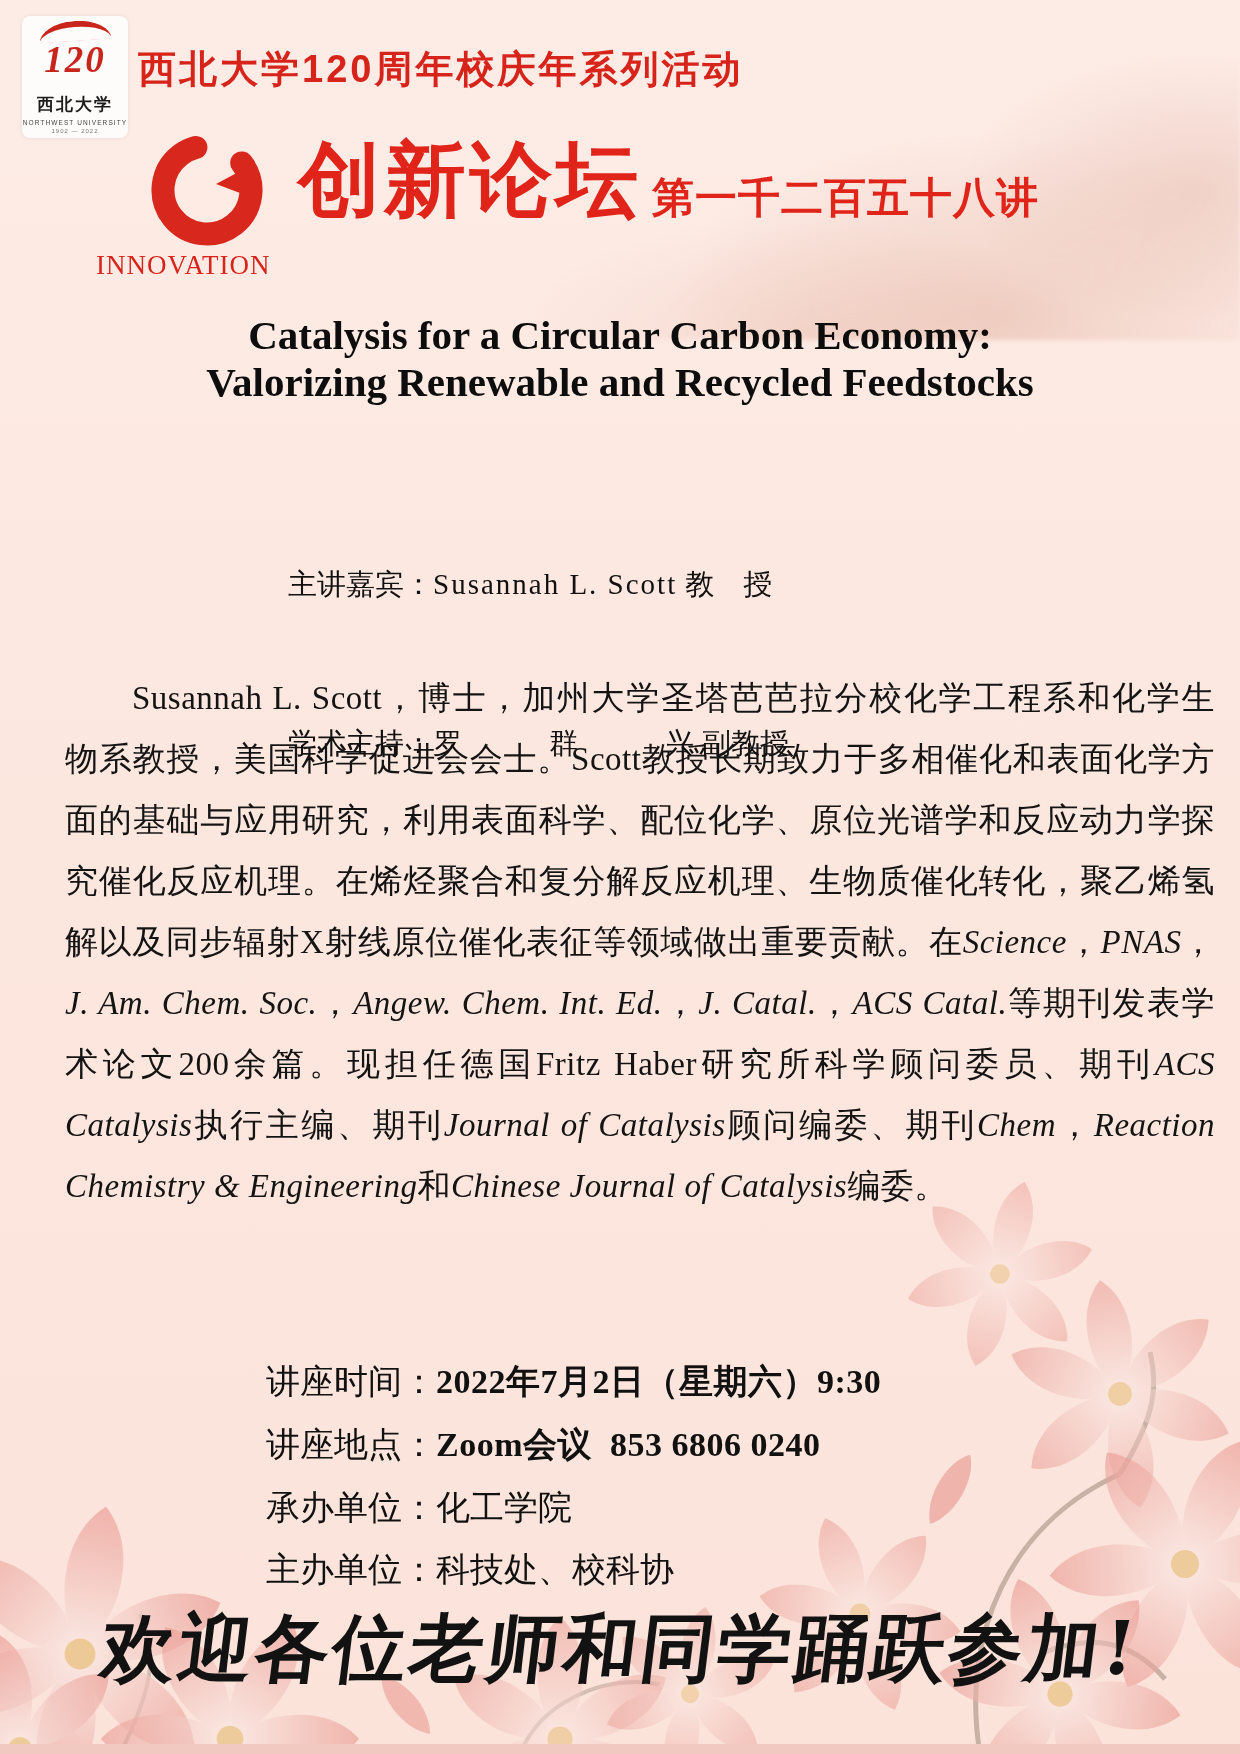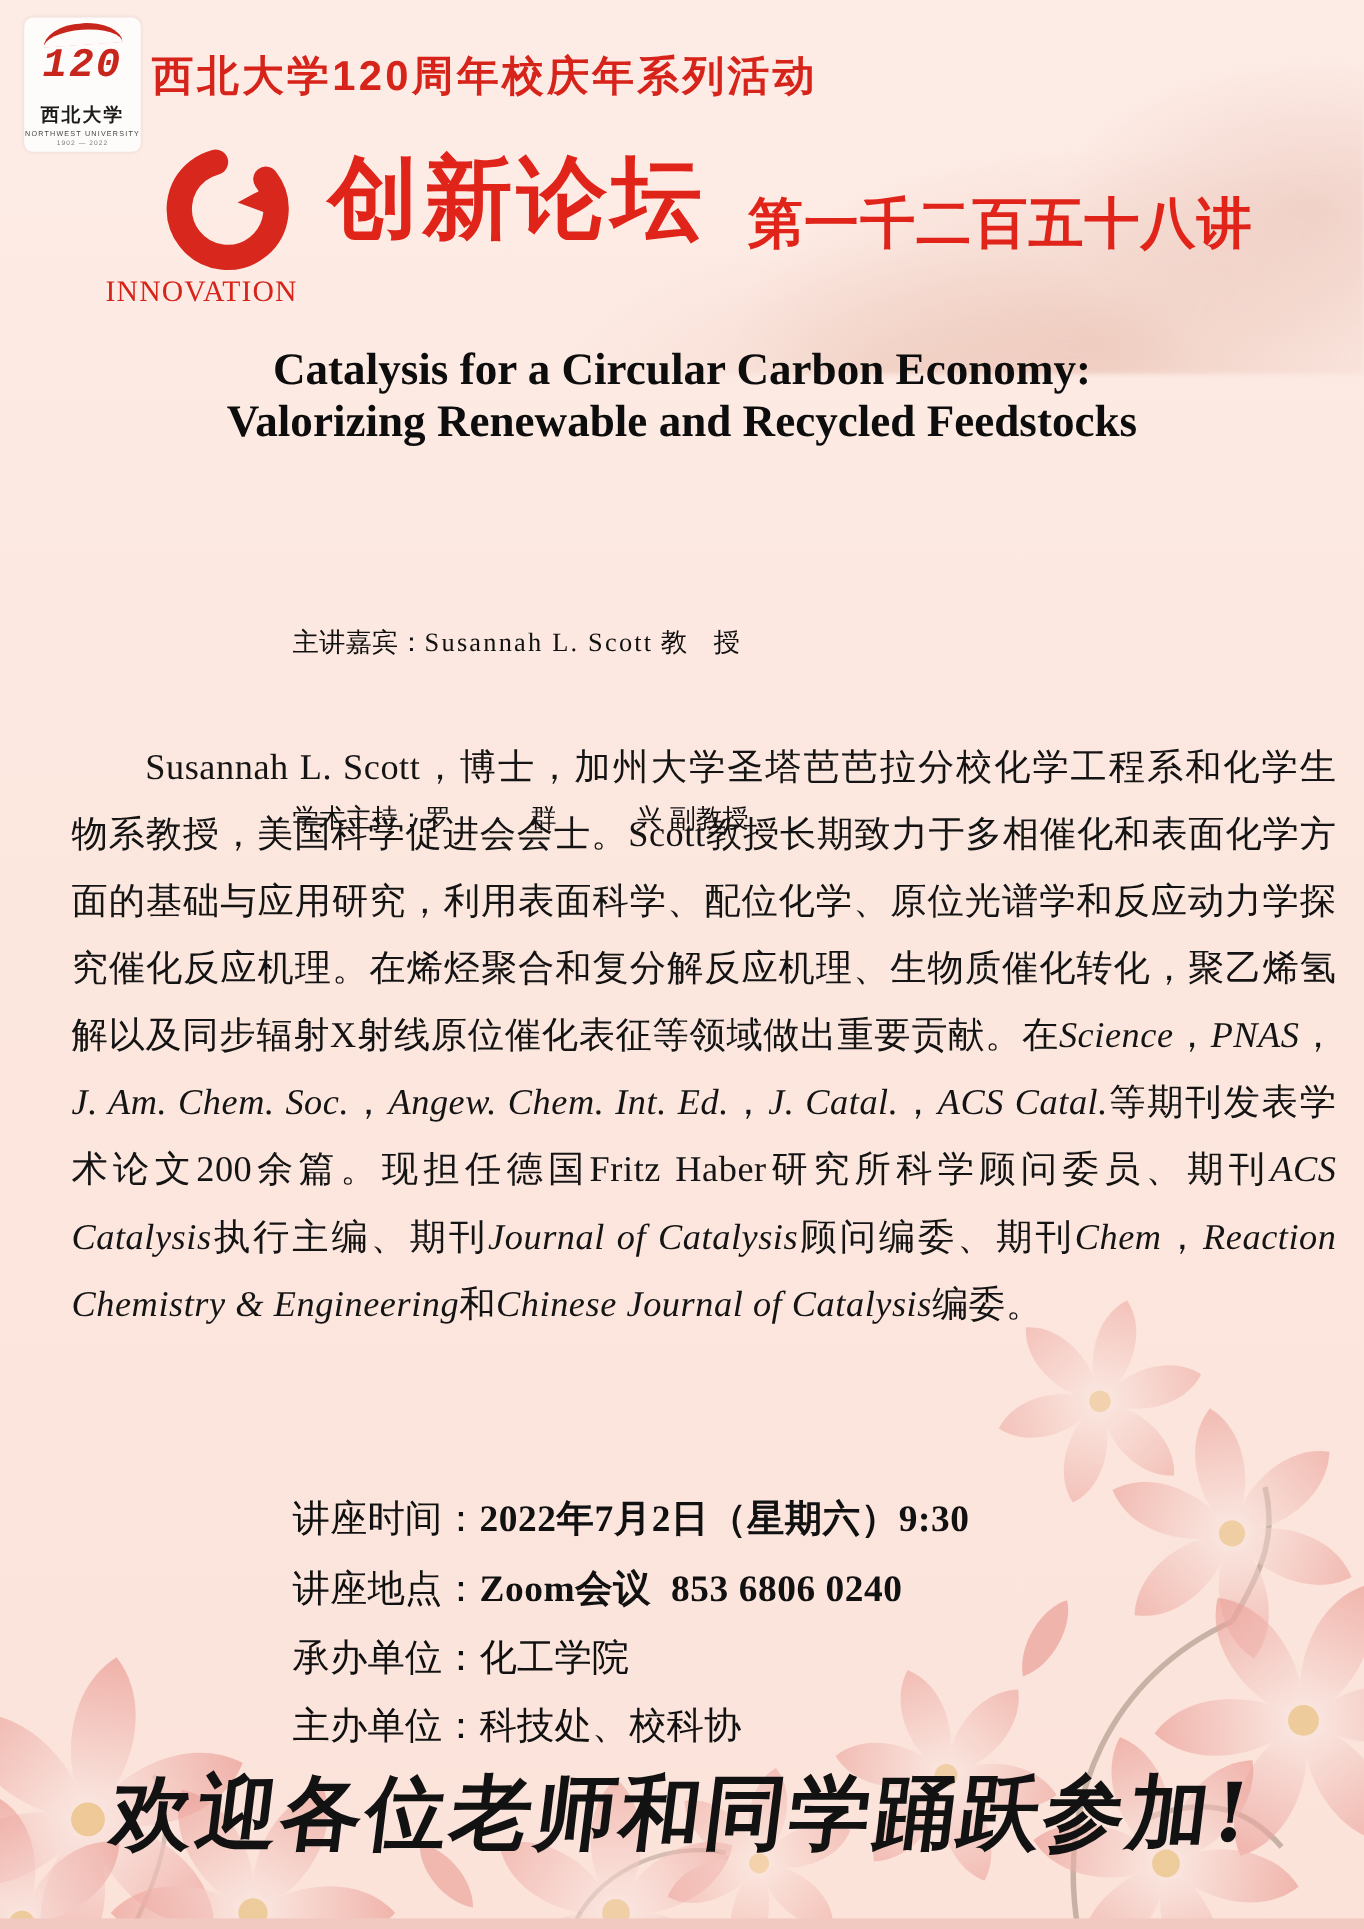--- a/index.html
+++ b/index.html
@@ -19,36 +19,36 @@
   }
   .flowers{position:absolute;left:0;top:1094px;width:1240px;height:660px;pointer-events:none;}
   .bottom-strip{position:absolute;left:0;bottom:0;width:100%;height:10px;background:#f2c9c0;}
   
   .uni-logo{
     position:absolute;left:22px;top:16px;width:106px;height:122px;background:#fefcfb;
     border-radius:8px;box-shadow:0 0 4px rgba(0,0,0,.08);
     display:flex;flex-direction:column;align-items:center;justify-content:center;text-align:center;
   }
   .logo-swash{width:72px;height:14px;border-top:6px solid #c8261d;border-radius:50% 50% 0 0/100% 100% 0 0;transform:rotate(-4deg);}
-  .logo-120{font-family:Liberation Mono, monospace;font-style:italic;font-weight:bold;font-size:37px;line-height:38px;color:#c8261d;letter-spacing:2px;}
+  .logo-120{font-family:Liberation Serif, serif;font-style:italic;font-weight:bold;font-size:37px;line-height:38px;color:#c8261d;letter-spacing:2px;}
   .logo-cn{font-size:17px;font-weight:bold;letter-spacing:2px;color:#1c1c1c;margin-top:14px;}
   .logo-en{font-size:6.5px;letter-spacing:1.1px;color:#444;margin-top:3px;}
   .logo-years{font-size:6px;letter-spacing:1px;color:#777;margin-top:2px;}
   
   .series-banner{position:absolute;left:138px;top:44px;font-size:38px;font-weight:bold;color:#d7241b;letter-spacing:3px;}
   .innovation-circle{position:absolute;left:146px;top:126px;}
   .innovation-label{position:absolute;left:96px;top:250px;width:220px;text-align:left;
     font-family:"Liberation Serif",serif;font-size:27px;color:#d7241b;letter-spacing:1px;}
   .forum-title{position:absolute;left:298px;top:126px;font-size:82px;font-weight:bold;color:#e0241a;letter-spacing:4px;}
-  .lecture-number{position:absolute;left:652px;top:170px;font-size:50px;font-weight:bold;color:#e0241a;letter-spacing:1px;margin-left:28px;}
+  .lecture-number{position:absolute;left:652px;top:170px;font-size:42px;font-weight:bold;color:#e0241a;letter-spacing:1px;}
   
   .main-title{position:absolute;left:0;right:0;top:312px;text-align:center;
     font-family:"Liberation Serif",serif;font-weight:bold;font-size:41px;line-height:47px;color:#0d0d0d;}
   
-  .speakers{position:absolute;left:266px;top:452px;font-size:24px;line-height:53px;color:#111;white-space:pre;}
+  .speakers{position:absolute;left:288px;top:452px;font-size:29px;line-height:53px;color:#111;white-space:pre;}
   .speakers .en{font-family:"Liberation Serif",serif;letter-spacing:2px;}
   
   .bio{position:absolute;left:45px;width:1150px;top:668px;
     font-size:33px;line-height:61px;text-align:justify;text-indent:67px;color:#141414;letter-spacing:.5px;
     font-family:"Liberation Serif",serif;margin-left:20px;}
   .bio .i{font-style:italic;}
   
   .details{position:absolute;left:266px;top:1350px;font-size:34px;line-height:62px;color:#111;}
   .details .row{white-space:pre;}
   .details .val-bold{font-weight:bold;font-family:"Liberation Serif",serif;letter-spacing:.5px;}

